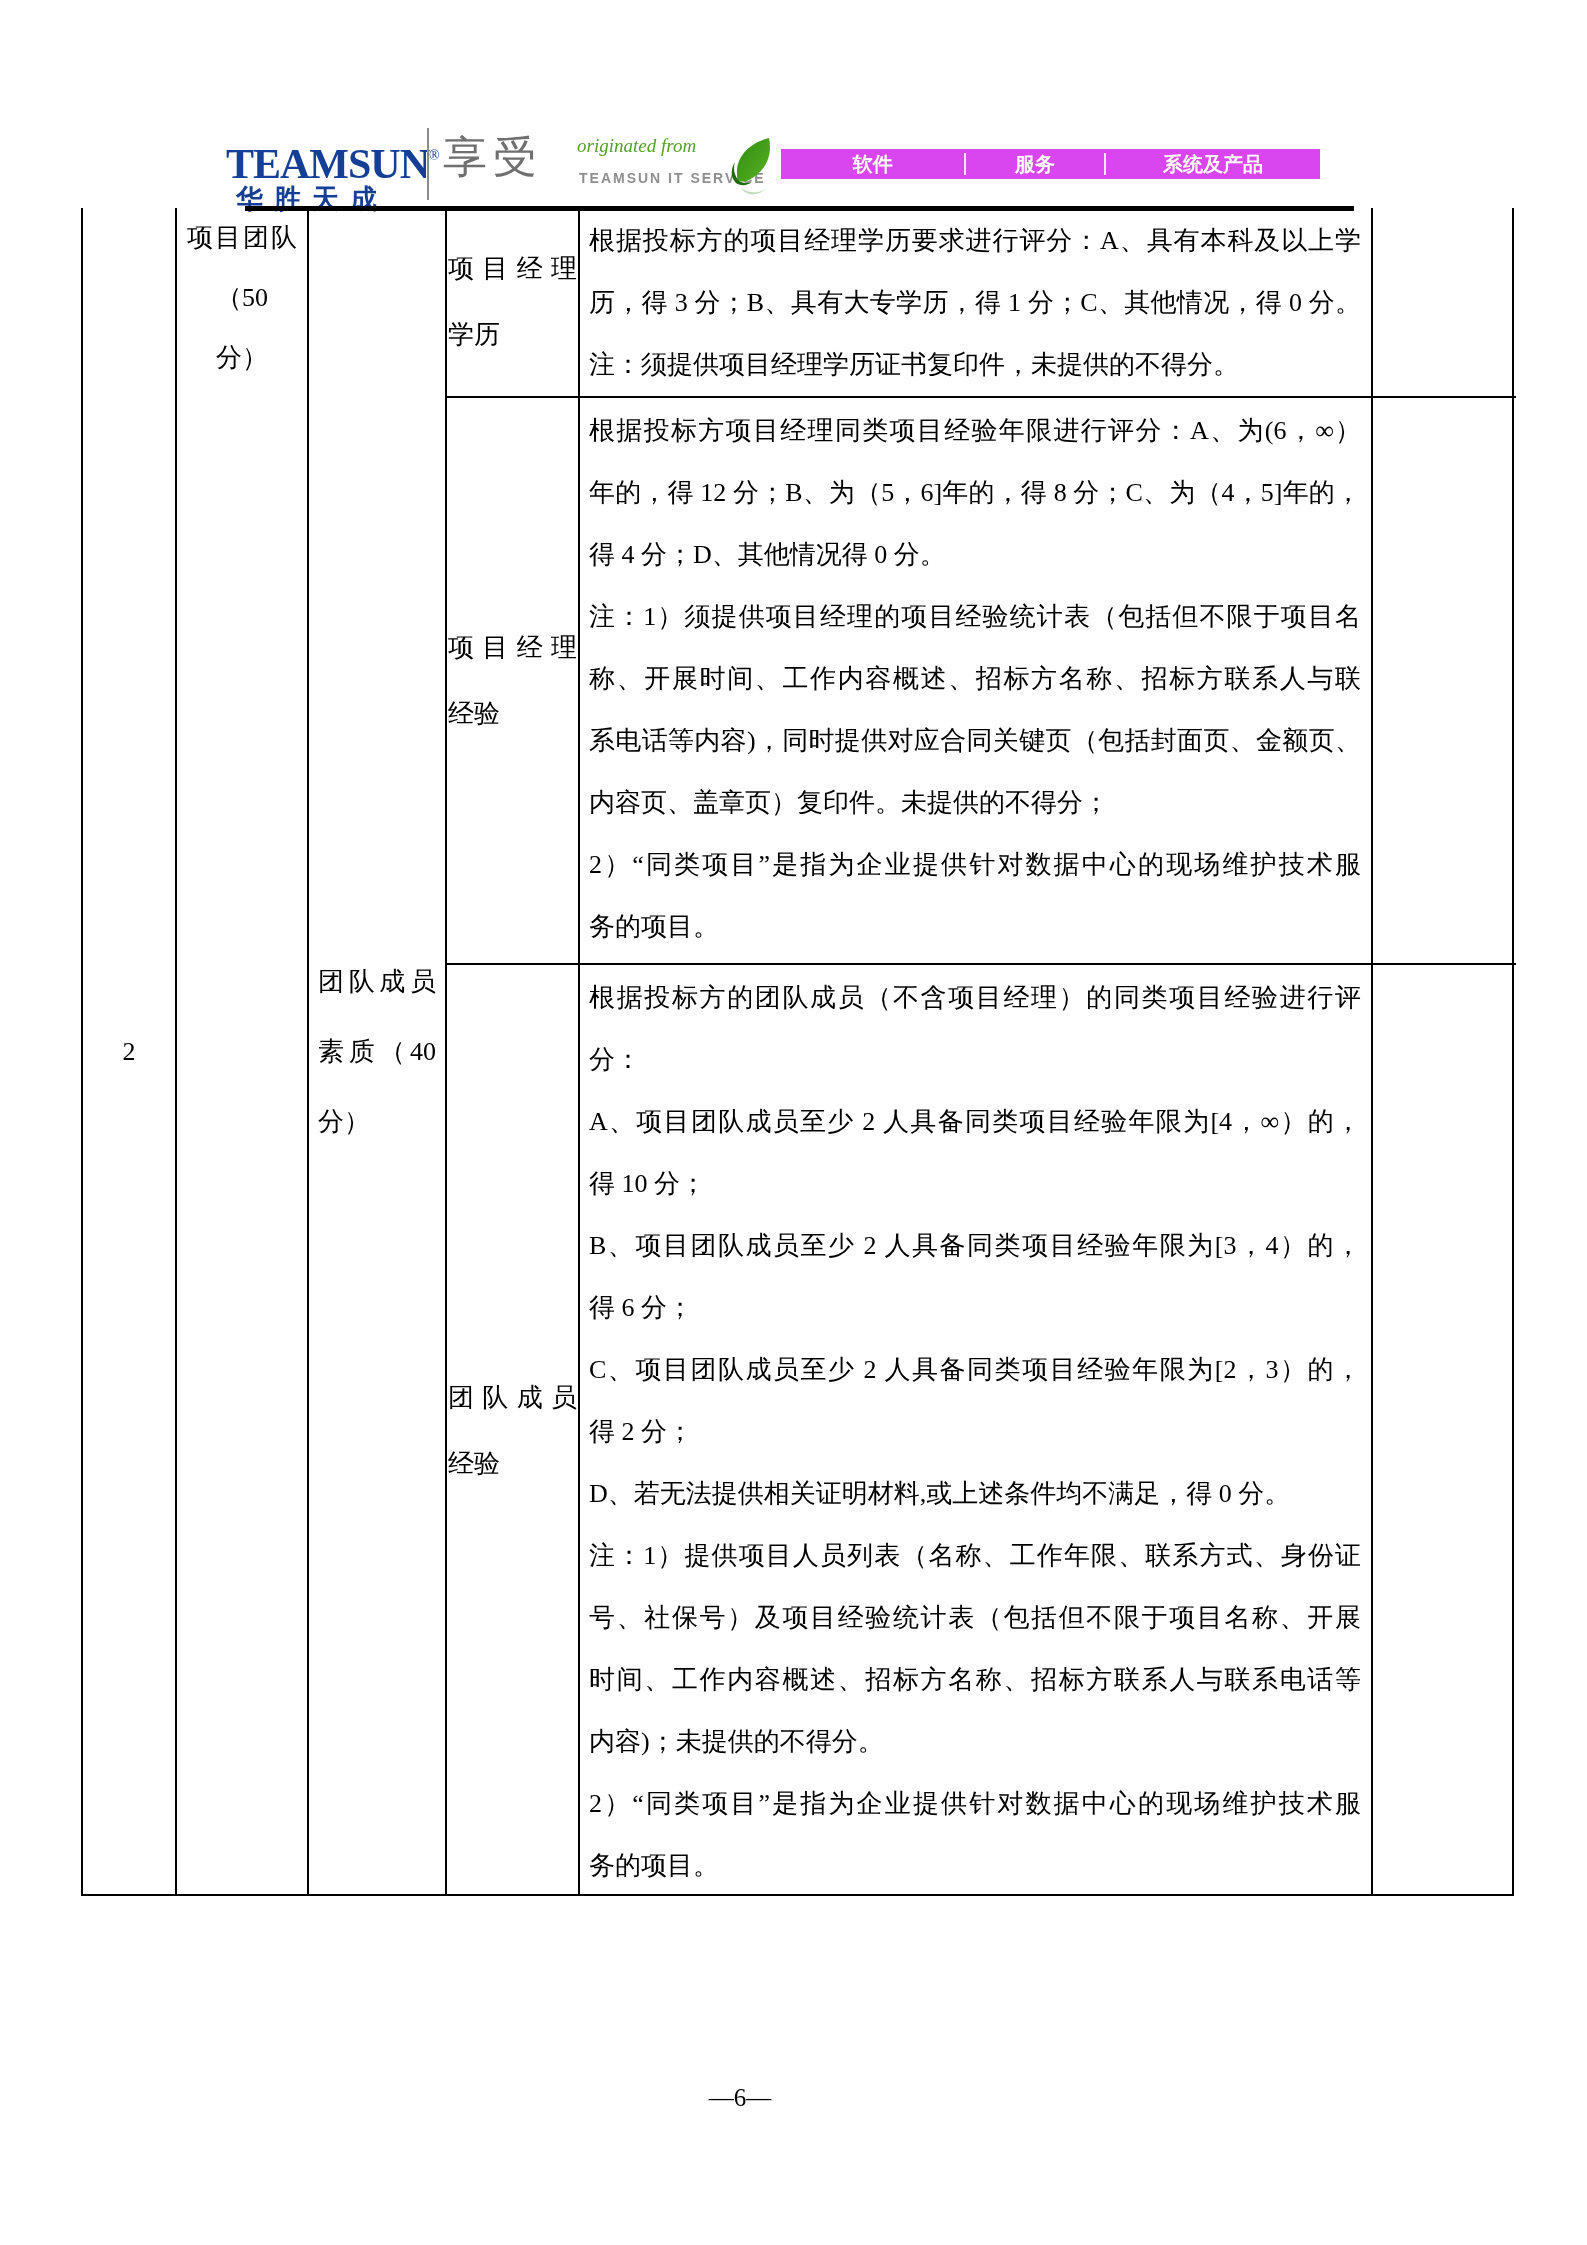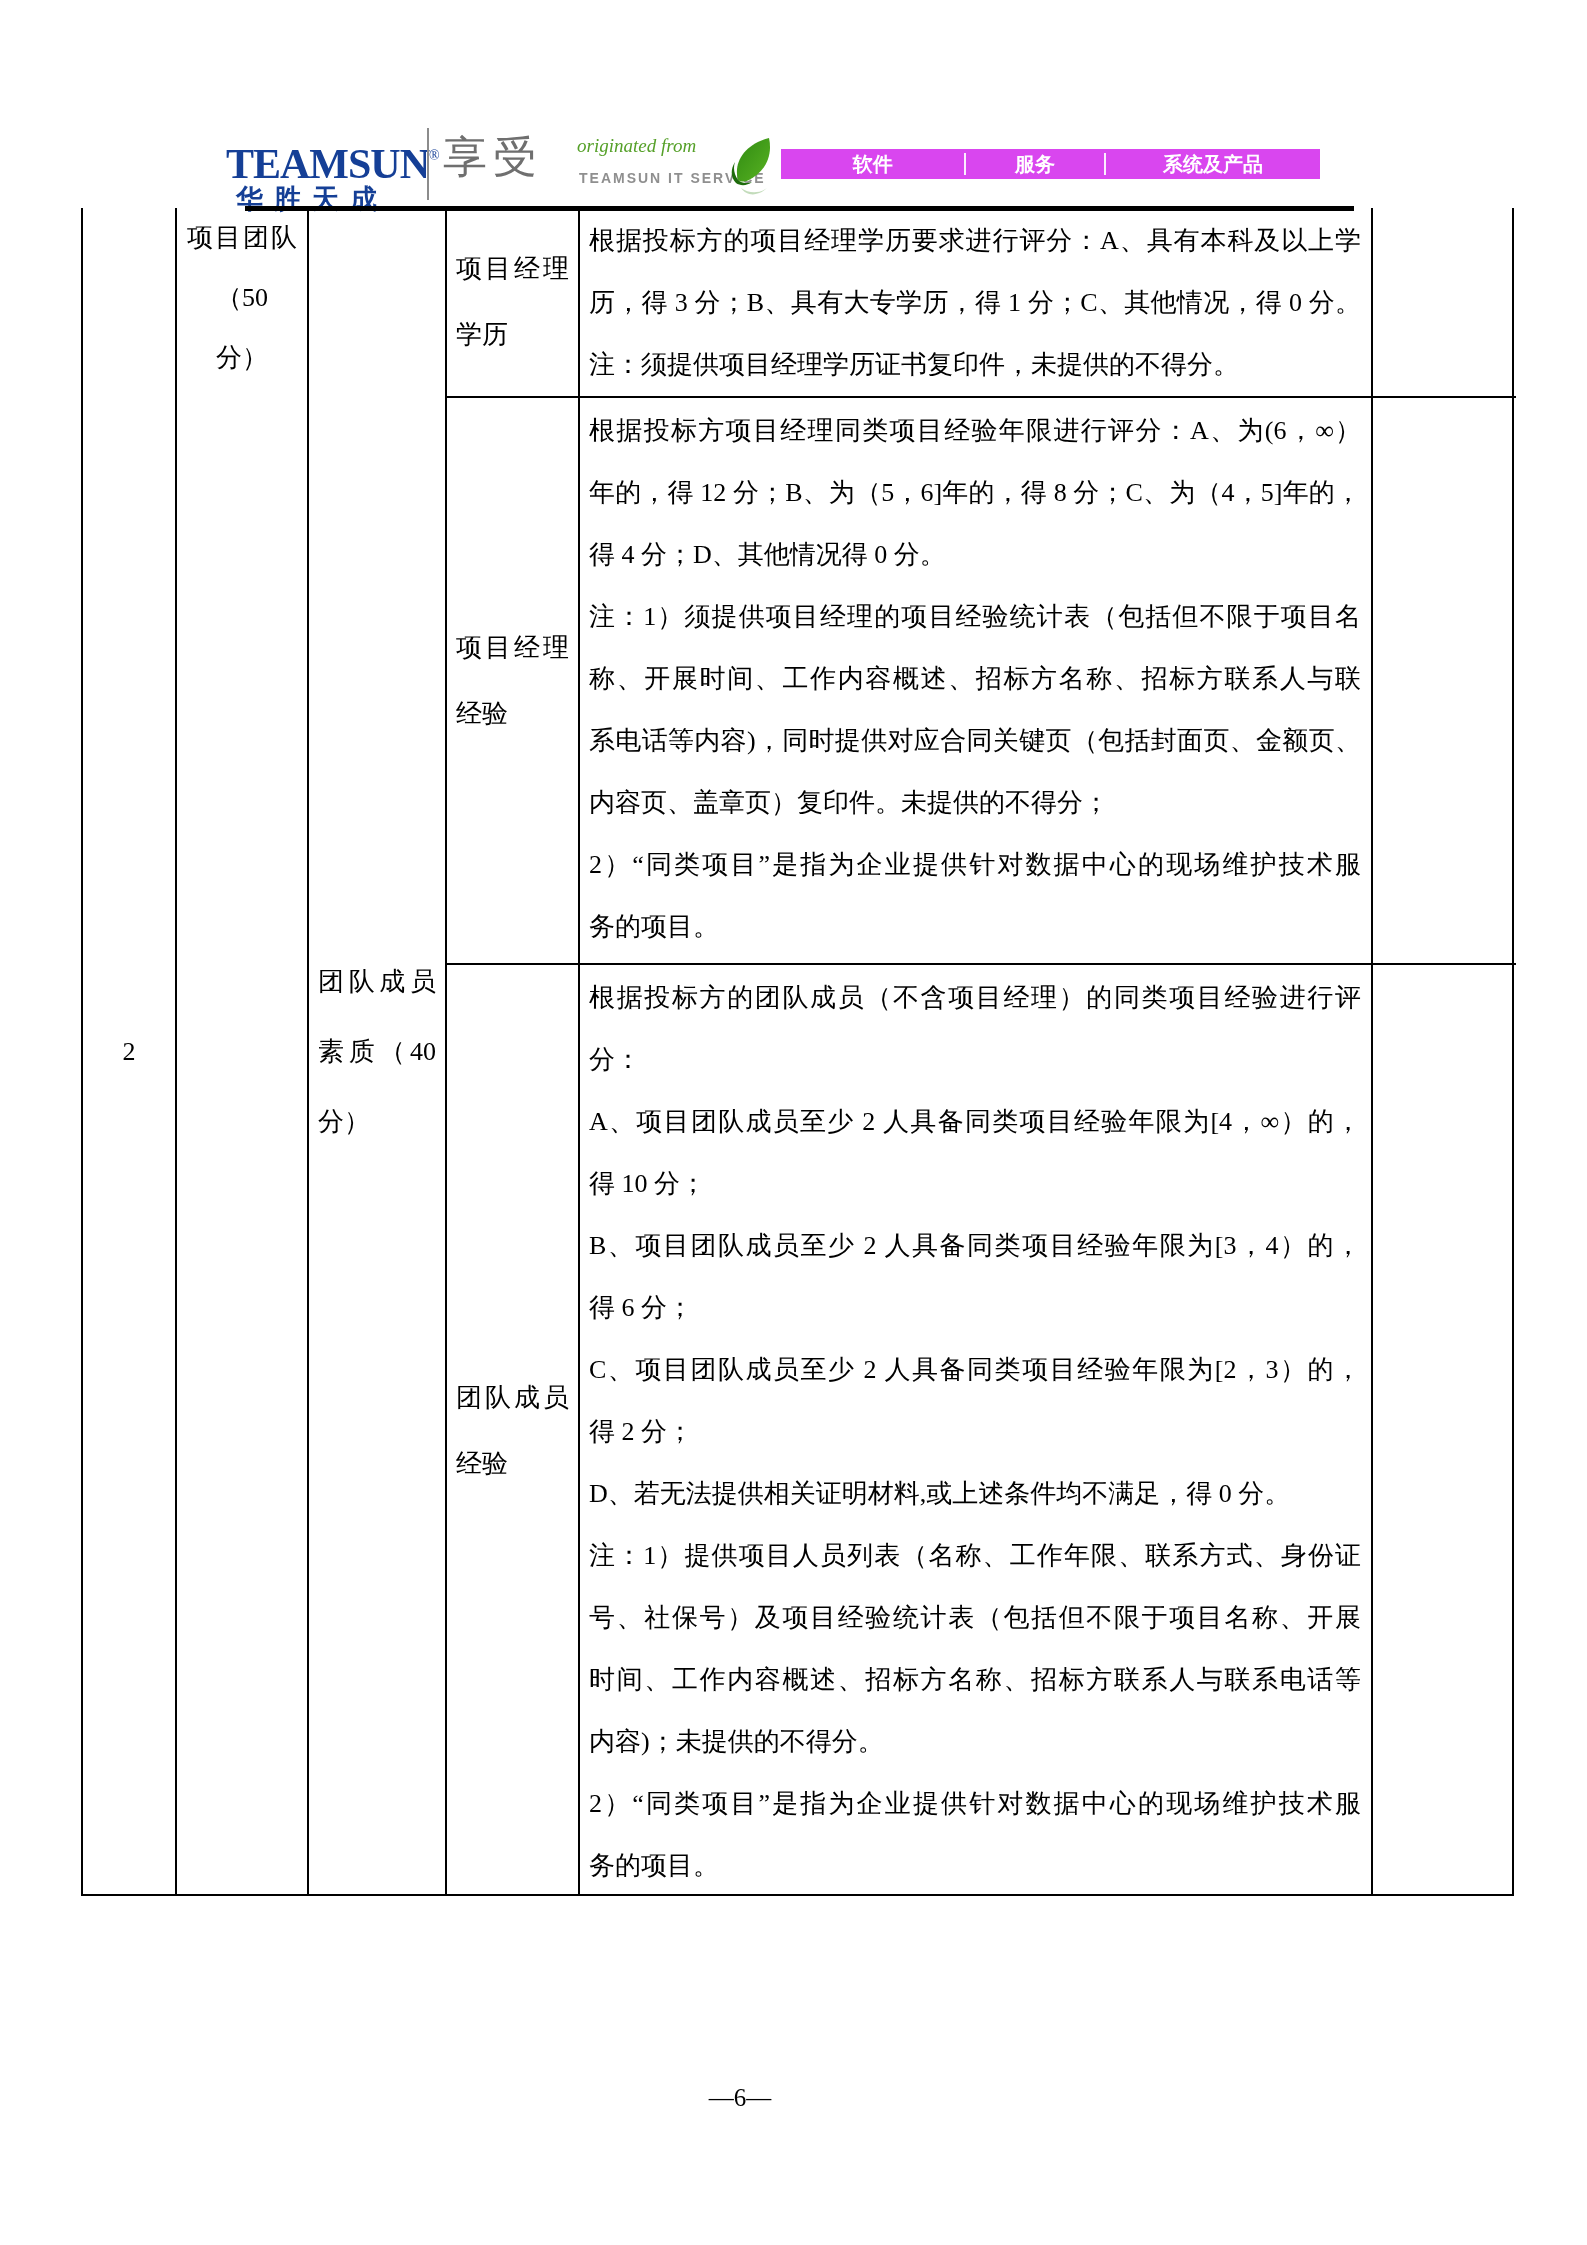--- a/index.html
+++ b/index.html
@@ -40,21 +40,21 @@
     grid-template-rows:190px 567px 931px;
     border-left:2px solid #000; border-right:2px solid #000; border-bottom:2px solid #000;
     font-size:26px;
   }
   .top-rule { position:absolute; left:162px; top:-2px; width:1109px; height:5px; background:#000; }
   .cell { border-right:2px solid #000; }
   .rb { border-bottom:2px solid #000; }
   .c-rownum { grid-column:1; grid-row:1/4; display:flex; align-items:center; justify-content:center; }
   .c-cat    { grid-column:2; grid-row:1/4; display:flex; flex-direction:column; padding:0 10px; line-height:60px; }
   .c-subcat { grid-column:3; grid-row:1/4; display:flex; flex-direction:column; justify-content:center; padding:0 9px; line-height:70px; }
-  .c-label  { grid-column:4; display:flex; flex-direction:column; justify-content:center; padding:0 9px; line-height:66px; }
+  .c-label  { grid-column:4; display:flex; flex-direction:column; justify-content:center; padding:0 1px; line-height:66px; }
   .c-detail { grid-column:5; padding:2px 10px 0 9px; }
   .c-score  { grid-column:6; }
   .r1 { grid-row:1; } .r2 { grid-row:2; } .r3 { grid-row:3; }
   .line { line-height:62px; height:62px; white-space:nowrap; overflow:visible; }
   .j { text-align:justify; text-align-last:justify; white-space:normal; }
   .spread { text-align:justify; text-align-last:justify; }
   .ctr { text-align:center; }
 
   
   .pagenum { position:absolute; left:655px; top:2084px; width:170px; text-align:center; font-size:25px; }

